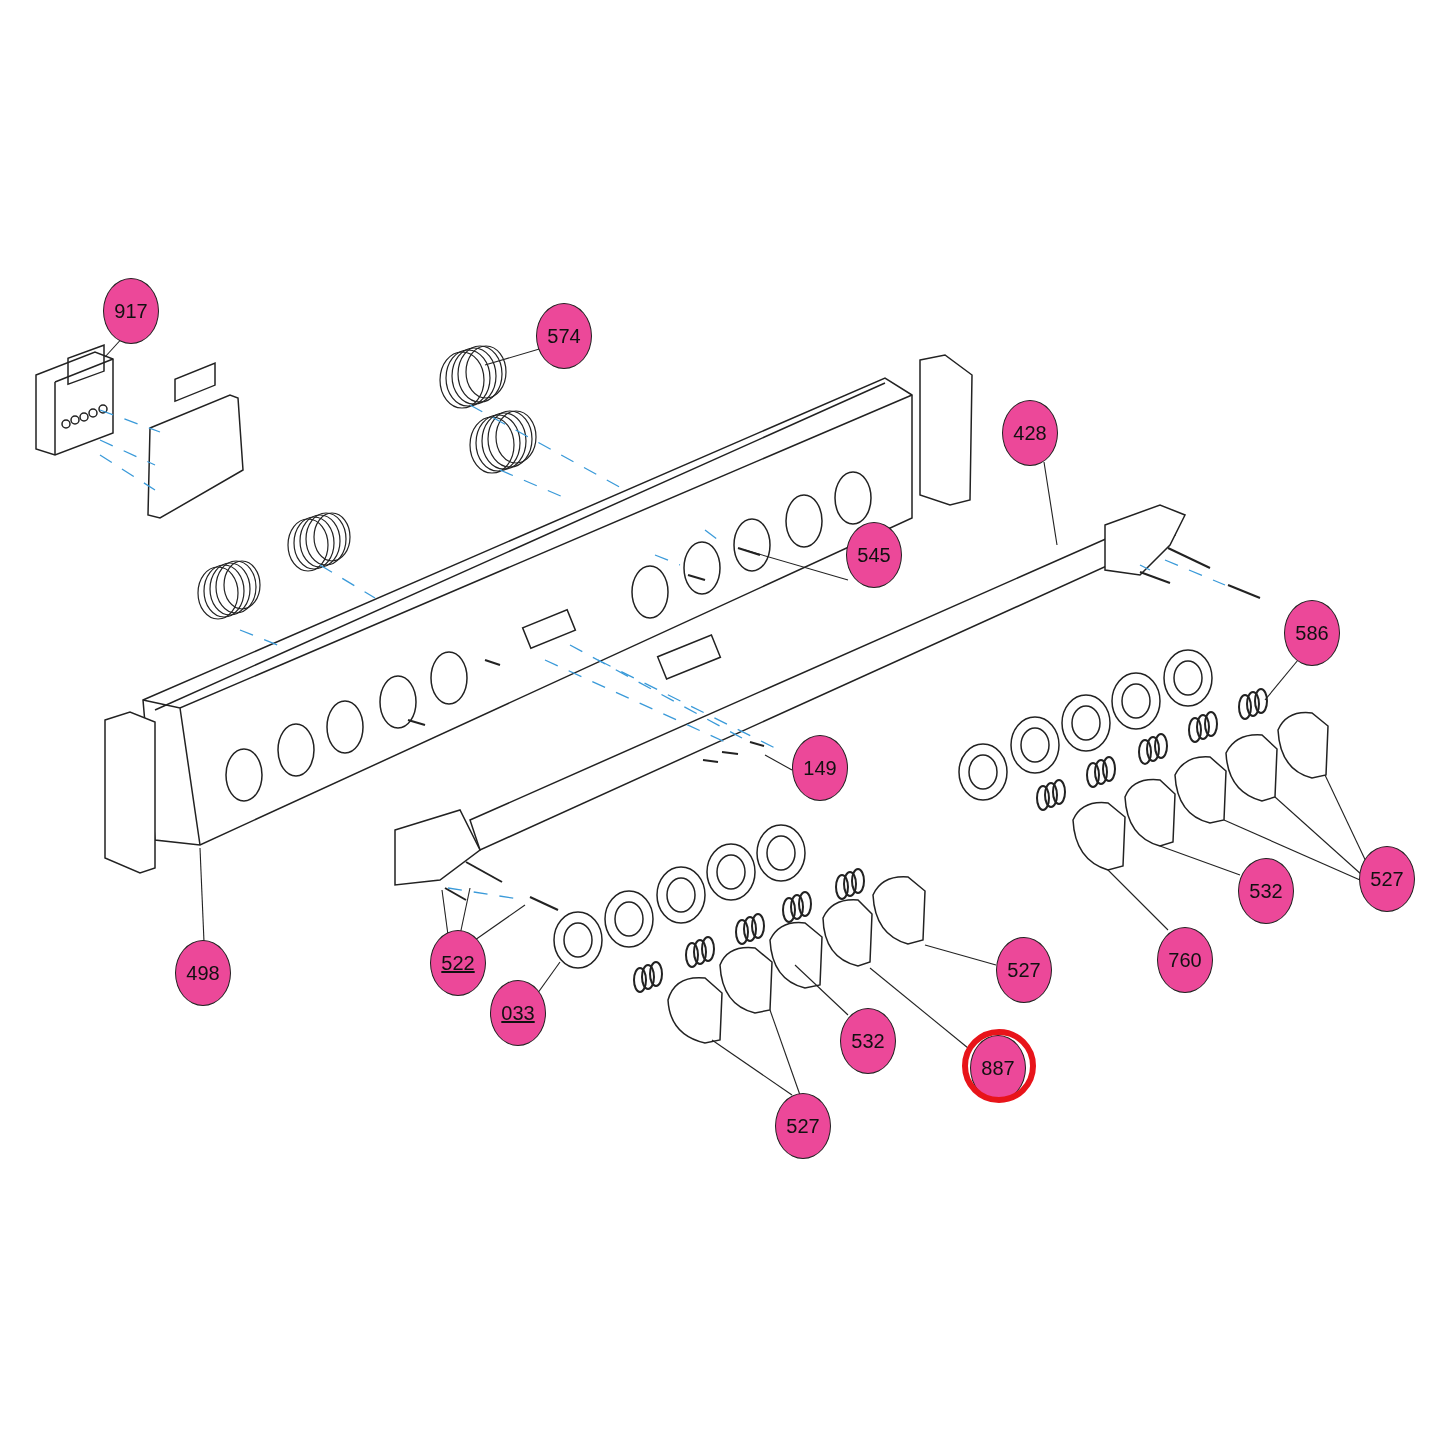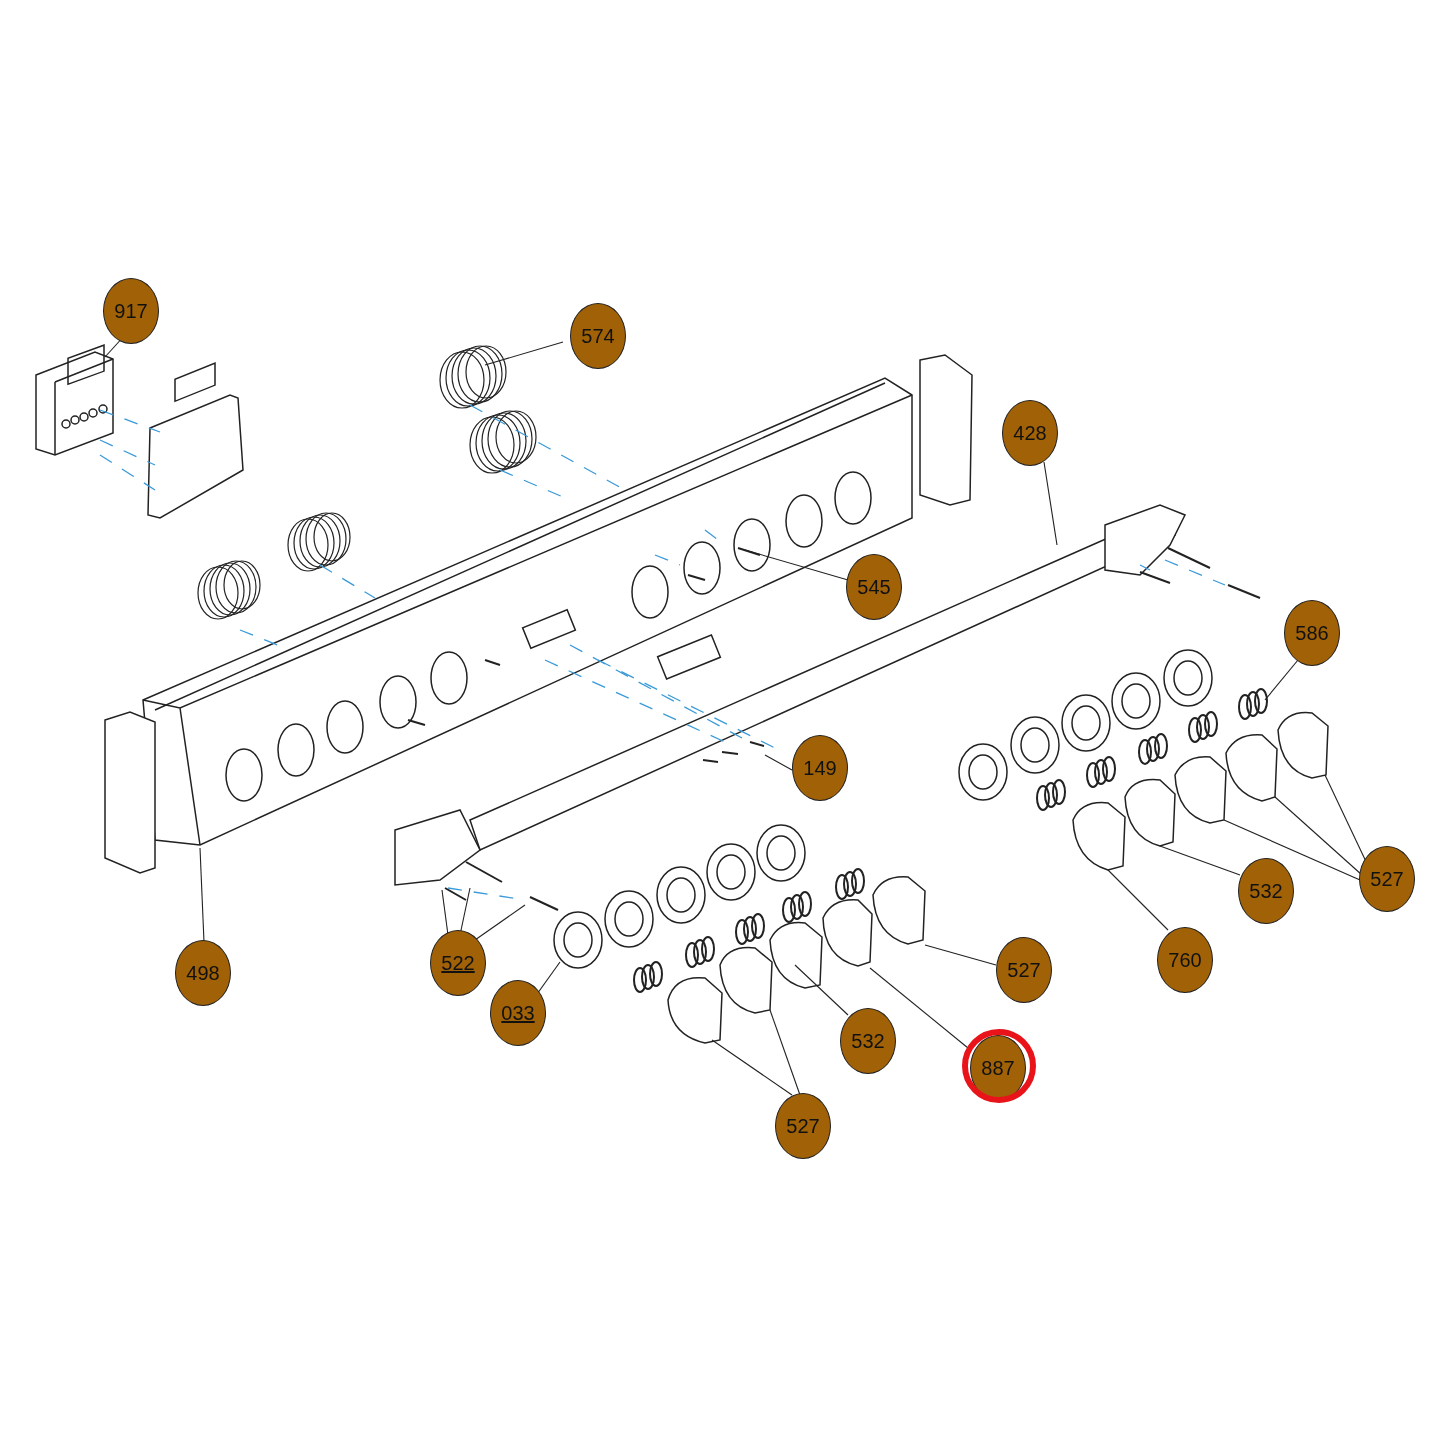--- a/index.html
+++ b/index.html
@@ -1,20 +1,20 @@
 <!DOCTYPE html>
 <html><head>
 <meta charset="utf-8">
 <style>
   html, body { margin: 0; padding: 0; background: #ffffff; }
   body { width: 1445px; height: 1445px; position: relative; overflow: hidden;
          font-family: "Liberation Sans", sans-serif; }
   svg#diagram { position: absolute; left: 0; top: 0; }
   .callout { position: absolute; width: 58px; height: 58px; border: 1.3px solid #222;
-             border-radius: 50%; background: #a16207; box-sizing: border-box;
+             border-radius: 50%; background: #ec4899; box-sizing: border-box;
              display: flex; align-items: center; justify-content: center;
              font-size: 20px; color: #111; font-family: "Liberation Sans", sans-serif; }
   .callout.tall { width: 56px; height: 66px; }
   .highlight { position: absolute; width: 74px; height: 74px; border: 6px solid #e8141a;
                border-radius: 50%; box-sizing: border-box; }
 </style>
 </head>
 <body>
 
 <svg id="diagram" width="1445" height="1445" viewBox="0 0 1445 1445" fill="none" stroke="#222" stroke-width="1.5">
@@ -208,23 +208,23 @@
       <path d="M800 1095 L770 1010"></path>
     <path d="M1370 870 L1325 775"></path>
       <path d="M1362 875 L1275 797"></path>
       <path d="M1360 880 L1224 820"></path>
     <path d="M1240 875 L1160 846"></path>
     <path d="M1168 930 L1108 870"></path>
   </g>
 </svg>
 
 <div class="callout tall" style="left:103px;top:278px;">917</div>
-<div class="callout tall" style="left:570px;top:303px;text-align:right;">574</div>
+<div class="callout tall" style="left:536px;top:303px;text-align:right;">574</div>
 <div class="callout tall" style="left:1002px;top:400px;">428</div>
-<div class="callout tall" style="left:846px;top:554px;">545</div>
+<div class="callout tall" style="left:846px;top:522px;">545</div>
 <div class="callout tall" style="left:1284px;top:600px;">586</div>
 <div class="callout tall" style="left:792px;top:735px;">149</div>
 <div class="callout tall" style="left:175px;top:940px;">498</div>
 <div class="callout tall" style="left:430px;top:930px;text-decoration:underline;">522</div>
 <div class="callout tall" style="left:490px;top:980px;text-decoration:underline;">033</div>
 <div class="callout tall" style="left:996px;top:937px;">527</div>
 <div class="callout tall" style="left:840px;top:1008px;">532</div>
 <div class="callout tall" style="left:970px;top:1035px;">887</div>
 <div class="highlight" style="left:962px;top:1029px;"></div>
 <div class="callout tall" style="left:775px;top:1093px;">527</div>

